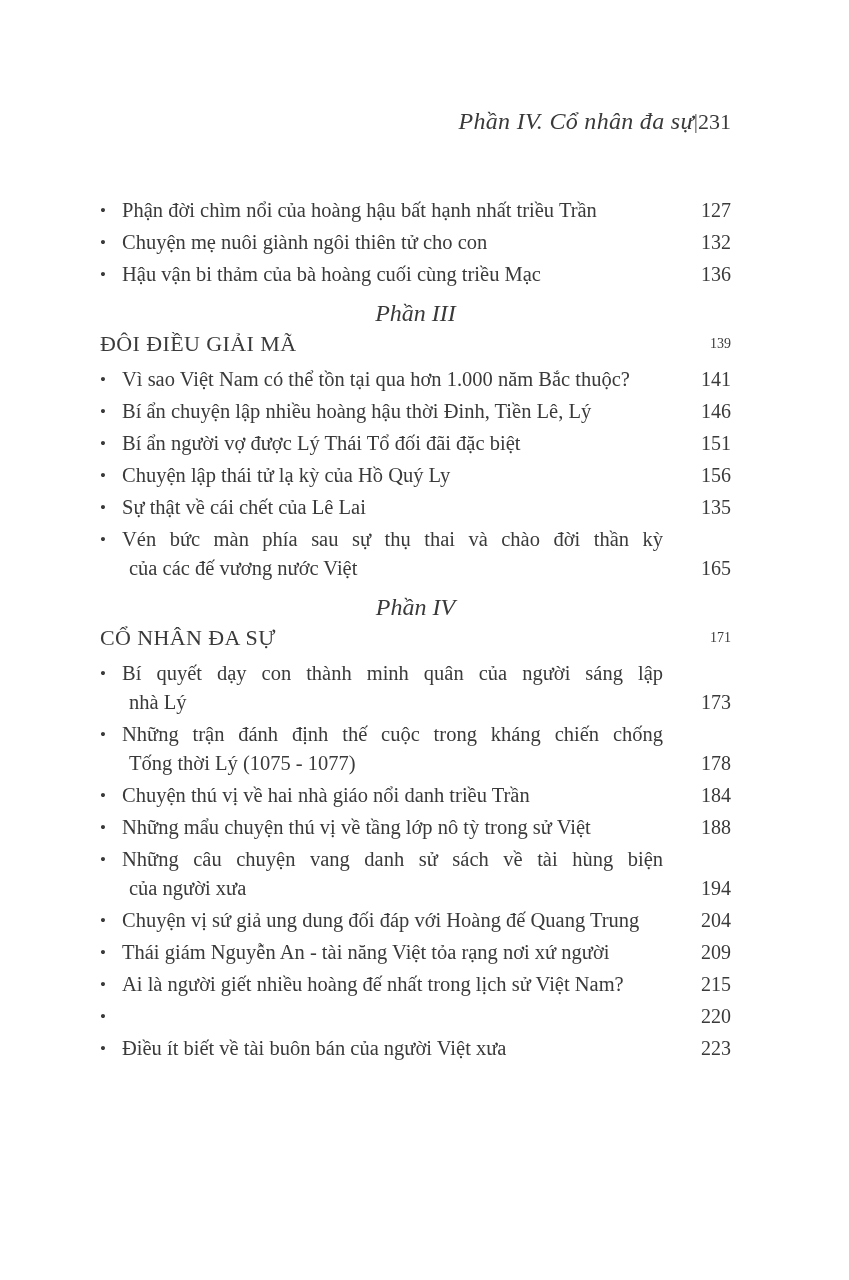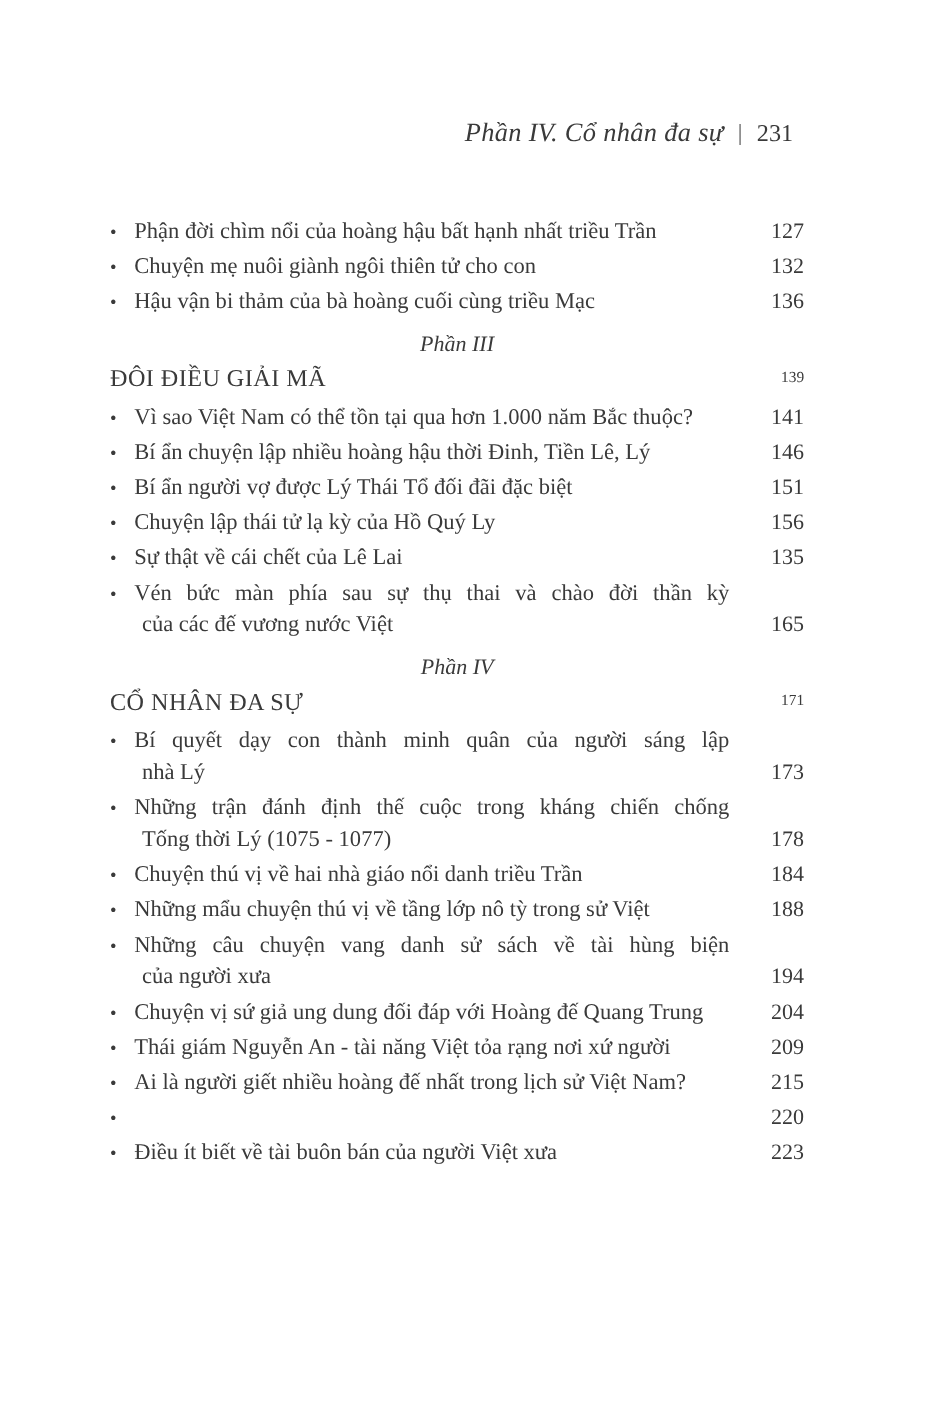--- a/index.html
+++ b/index.html
@@ -6,22 +6,22 @@
   .page{
     position:relative;
     width:849px;height:1280px;
     background:#ffffff;
     font-family:"Liberation Serif","DejaVu Serif",serif;
     color:#3a3a3a;
     overflow:hidden;
   }
   
   .running-header{
-    position:absolute;top:108px;right:128px;
-    display:flex;align-items:baseline;gap:13px;
+    position:absolute;top:108px;right:118px;
+    display:flex;align-items:baseline;
     white-space:nowrap;
   }
   .header-title{font-style:italic;font-size:24px;letter-spacing:0.3px;}
   .header-sep{font-size:21px;color:#555;transform:translateY(-1px);}
   .header-page{font-size:22px;}
   
   .toc{
     position:absolute;top:196px;left:100px;width:631px;
   }
   .entry{
@@ -39,21 +39,21 @@
   .line.fill{text-align:justify;text-align-last:justify;}
   .line.cont{padding-left:7px;}
   .page-num{
     flex:1;text-align:right;align-self:flex-end;
     font-size:20px;line-height:29px;
   }
   
   .section-heading{margin-top:10px;}
   .part-label{
     text-align:center;font-style:italic;
-    font-size:20px;line-height:29px;margin-bottom:1px;
+    font-size:24px;line-height:29px;margin-bottom:1px;
   }
   .title-row{
     position:relative;text-align:left;
     font-size:22px;line-height:29px;margin-bottom:7px;
     letter-spacing:0.4px;
   }
   .heading-page{
     position:absolute;right:0;bottom:0;
     font-size:14px;line-height:29px;letter-spacing:0;
   }

